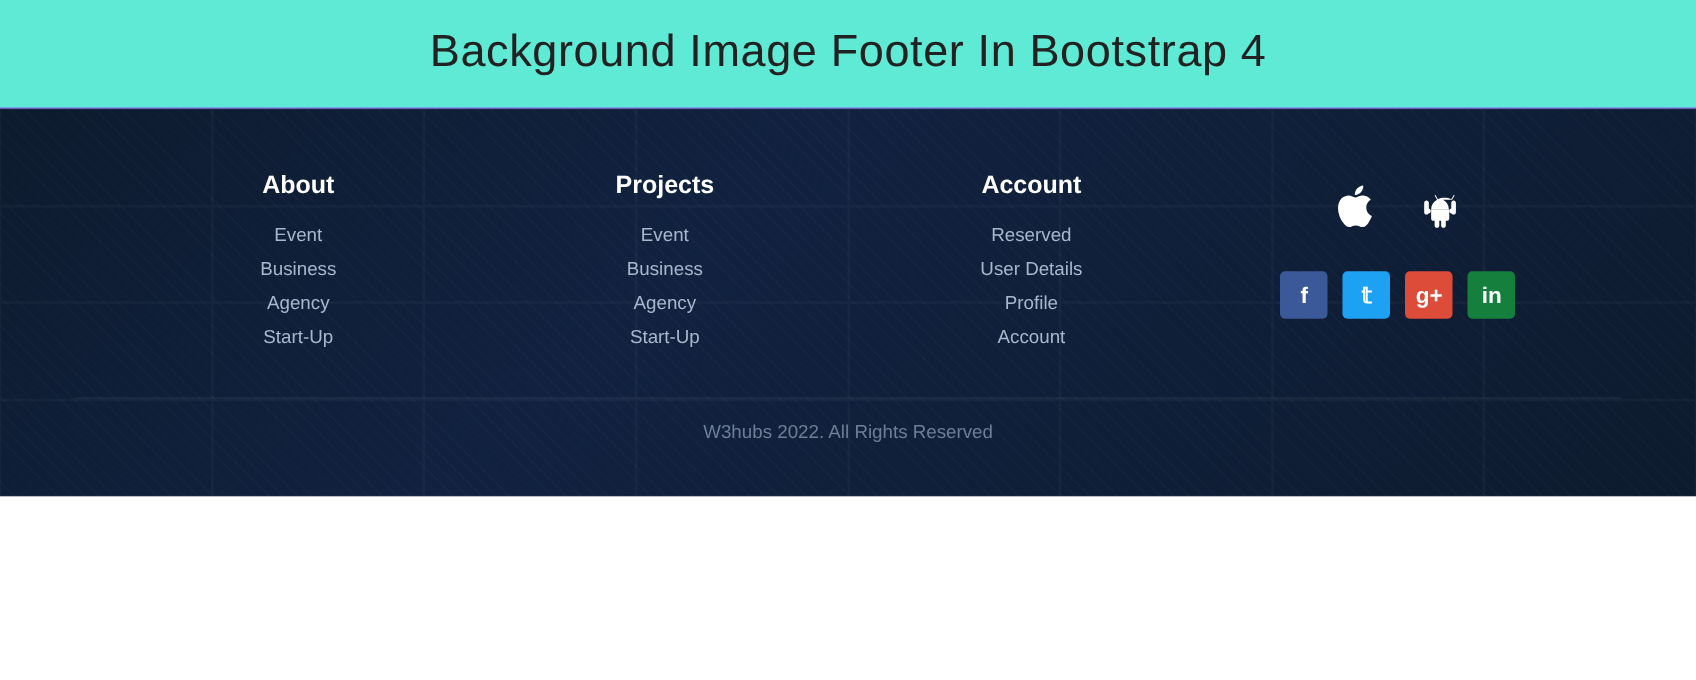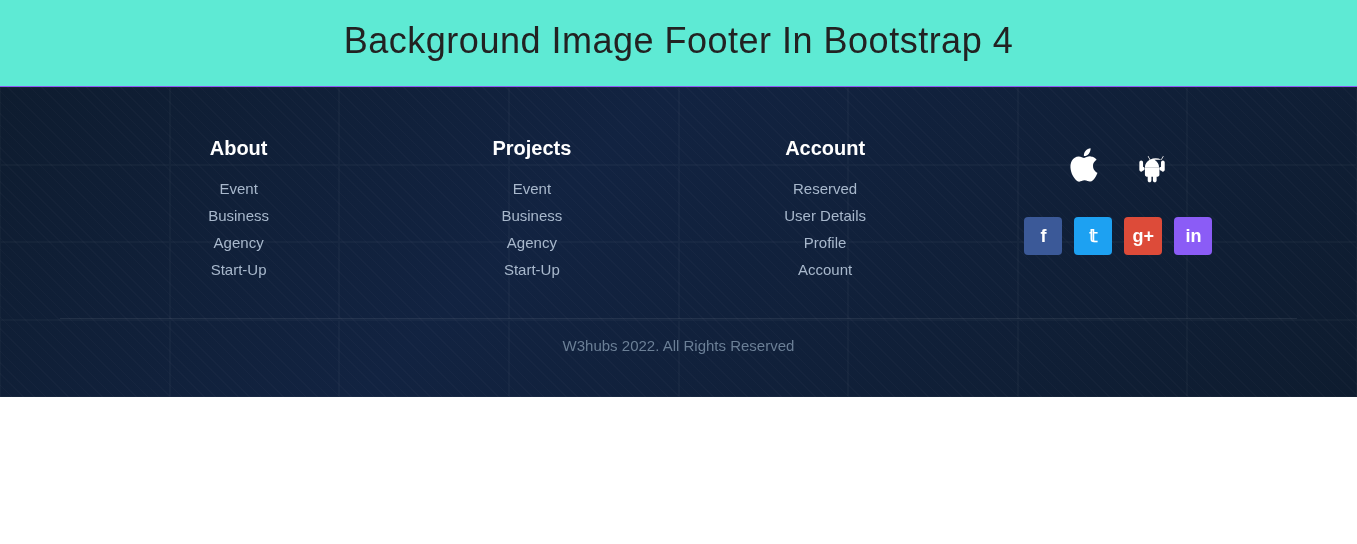--- a/index.html
+++ b/index.html
@@ -143,21 +143,21 @@
       justify-content: center;
       cursor: pointer;
       font-size: 18px;
       color: #fff;
       font-weight: bold;
     }
 
     .social-icon.facebook { background: #3b5998; }
     .social-icon.twitter { background: #1da1f2; }
     .social-icon.googleplus { background: #dd4b39; }
-    .social-icon.linkedin { background: #8b5cf6; }
+    .social-icon.linkedin { background: #15803d; }
 
     
     .footer-bottom {
       position: relative;
       z-index: 1;
       text-align: center;
       padding: 18px 0 24px;
       color: #6b7f96;
       font-size: 15px;
       border-top: 1px solid rgba(255,255,255,0.08);

